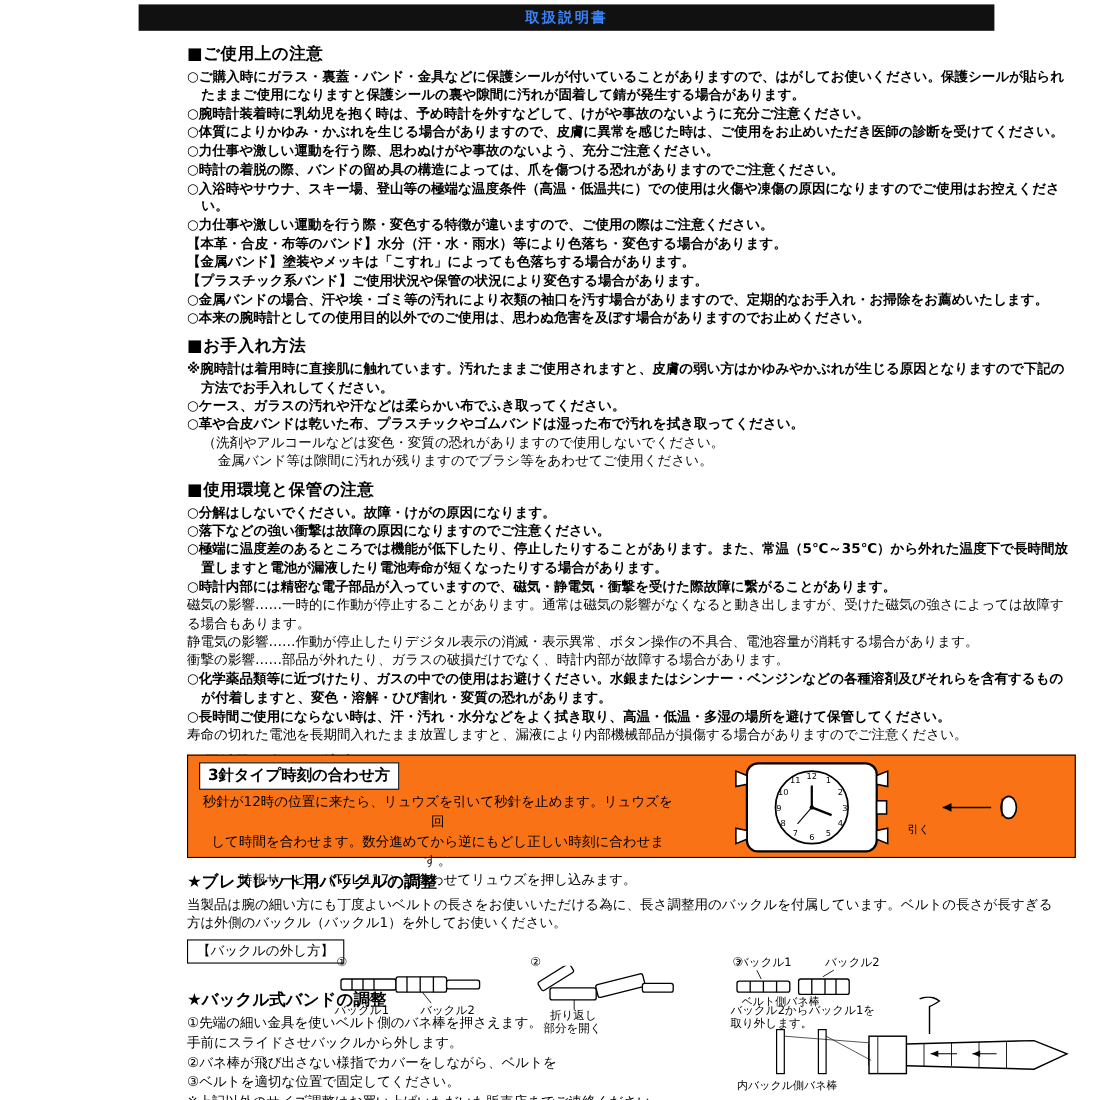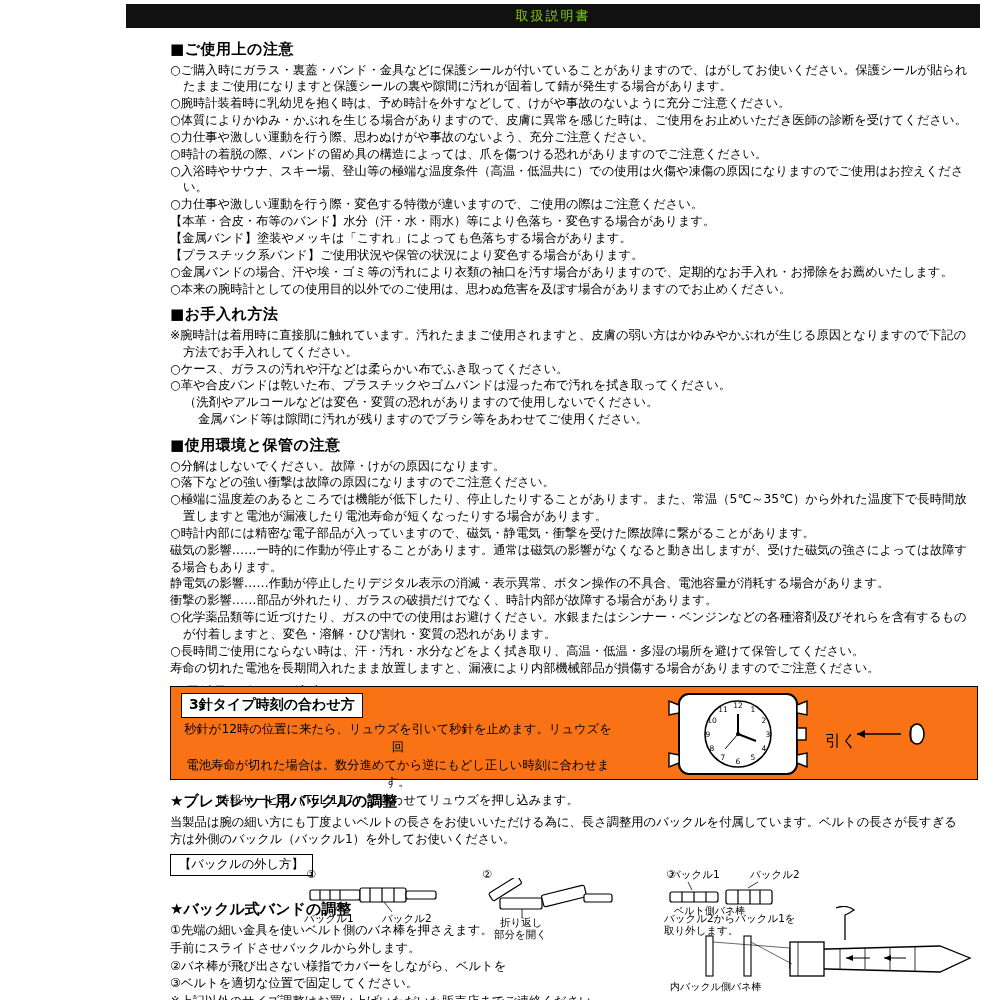--- a/index.html
+++ b/index.html
@@ -7,38 +7,38 @@
     width:1000px;height:1000px;
     background:#ffffff;
     font-family:"DejaVu Sans", sans-serif;
     color:#000;
     overflow:hidden;
   }
   .page{position:relative;width:1000px;height:1000px;}
 
   
   .titlebar{
-    position:absolute;left:126px;top:4px;width:854px;height:24px;
-    background:#111;color:#84cc16;
+    position:absolute;left:126px;top:4px;width:778px;height:24px;
+    background:#111;color:#3b82f6;
     display:flex;align-items:center;justify-content:center;
-    font-size:13px;letter-spacing:2px;font-weight:normal;
+    font-size:13px;letter-spacing:2px;font-weight:bold;
   }
 
   
   .content{
     position:absolute;left:170px;top:32px;width:806px;
     font-size:12.3px;line-height:1.37;
   }
 
   h2.section{
     font-size:15px;font-weight:bold;margin:7px 0 2px 0;
     letter-spacing:0.5px;
   }
   p.item{margin:0;text-indent:0;}
-  p.item.hang{padding-left:13px;text-indent:-13px;}
+  p.item.hang{padding-left:13px;text-indent:-13px;font-weight:bold;}
   p.plain{margin:0;}
   p.indent1{margin:0;padding-left:14px;}
   p.indent2{margin:0;padding-left:28px;}
 
   
   .box3{
     position:absolute;left:170px;top:686px;width:806px;height:92px;
     border:1.6px solid #000;
     background:#f97316;
   }
@@ -48,21 +48,21 @@
     font-size:14px;font-weight:bold;background:#fff;
   }
   .box3 .txt{
     position:absolute;left:12px;top:34px;width:430px;
     font-size:12.3px;line-height:1.45;text-align:center;
   }
 
   
   .watchwrap{position:absolute;right:8px;top:4px;width:330px;height:86px;}
   .pullLabel{
-    position:absolute;left:186px;top:40px;font-size:16px;
+    position:absolute;left:186px;top:56px;font-size:10px;
   }
 
   
   .bsec{position:absolute;left:170px;top:792px;width:806px;}
   h3.star{font-size:15px;font-weight:bold;margin:0 0 3px 0;}
   .bsec p{margin:0;font-size:12.3px;line-height:1.4;}
   .howto{
     margin-top:6px;border:1.2px solid #000;display:inline-block;
     padding:1px 8px 2px 8px;font-size:12.3px;
   }
@@ -123,21 +123,21 @@
     <h2 class="section"><span>■電池取り扱いの注意</span></h2>
     <p class="item hang">○誤飲の危険がありますので幼児の手の届かない所に置いてください。</p>
     <p class="item hang">○電池寿命が切れた場合は、お近くの時計店、または製造元(株)サン・フレイムへご依頼ください。</p>
     <p class="item hang">○電池は必ず指定電池をお使いください。</p>
   </div>
 
   <div class="box3">
     <div class="hdr">3針タイプ時刻の合わせ方</div>
     <div class="txt">
       <div>秒針が12時の位置に来たら、リュウズを引いて秒針を止めます。リュウズを回</div>
-      <div>電池寿命が切れた場合は。数分進めてから逆にもどし正しい時刻に合わせます。</div>
+      <div>して時間を合わせます。数分進めてから逆にもどし正しい時刻に合わせます。</div>
       <div>時報サービス（TEL.117）で合わせてリュウズを押し込みます。</div>
     </div>
 
     <div class="watchwrap">
       <svg width="330" height="86" viewBox="0 0 330 86">
 
         <rect x="40" y="3" width="118" height="80" rx="10" ry="10" fill="#fff" stroke="#000" stroke-width="2"></rect>
         <circle cx="99" cy="43" r="33" fill="#fff" stroke="#000" stroke-width="1.6"></circle>
 
         <g font-family="DejaVu Sans" font-size="7.5" text-anchor="middle">

